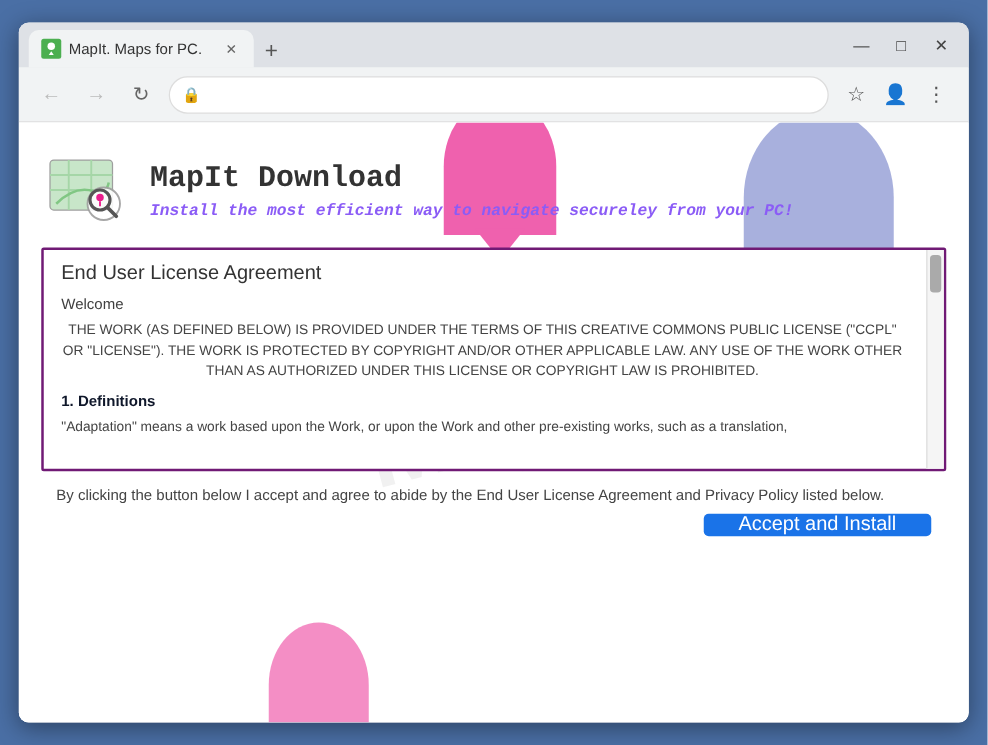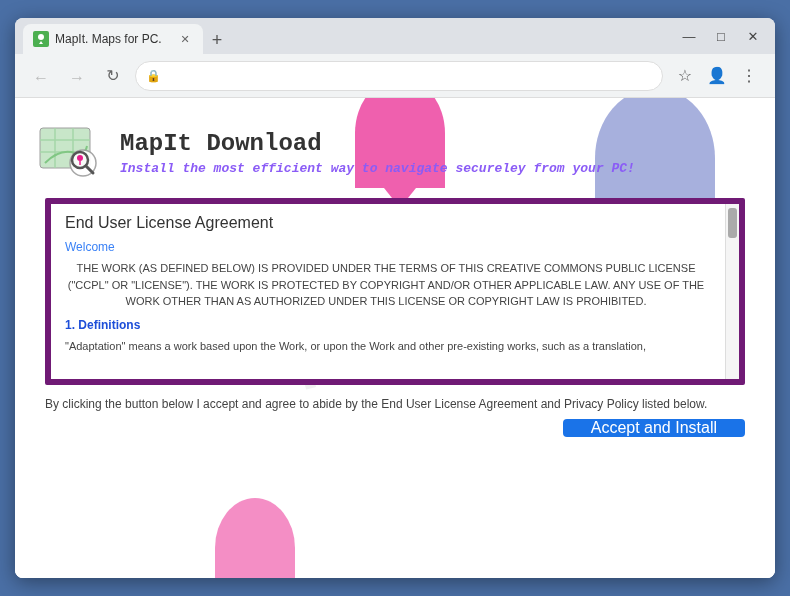--- a/index.html
+++ b/index.html
@@ -329,23 +329,23 @@
       font-size: 13px;
       font-weight: bold;
       color: #8b5cf6;
       font-style: italic;
     }
 
     
     .eula-container {
       position: relative;
       z-index: 2;
-      margin: 0 30px;
+      margin: 0 18px;
       background: white;
-      border: 6px solid #701a75;
+      border: 2px solid #701a75;
       border-radius: 2px;
     }
 
     .eula-inner {
       padding: 10px 14px;
       height: 175px;
       overflow: hidden;
       position: relative;
     }
 
@@ -371,37 +371,37 @@
 
     .eula-title {
       font-size: 16px;
       font-weight: normal;
       color: #333;
       margin-bottom: 8px;
     }
 
     .eula-welcome {
       font-size: 12px;
-      color: #3b82f6;
+      color: #404040;
       margin-bottom: 6px;
     }
 
     .eula-body {
       font-size: 11px;
       color: #444;
       line-height: 1.5;
       margin-bottom: 8px;
       padding-right: 18px;
       text-align: center;
     }
 
     .eula-section {
       font-size: 12px;
       font-weight: bold;
-      color: #1d4ed8;
+      color: #0f172a;
       margin-bottom: 6px;
     }
 
     .eula-def {
       font-size: 11px;
       color: #444;
       line-height: 1.5;
       padding-right: 18px;
     }
 

